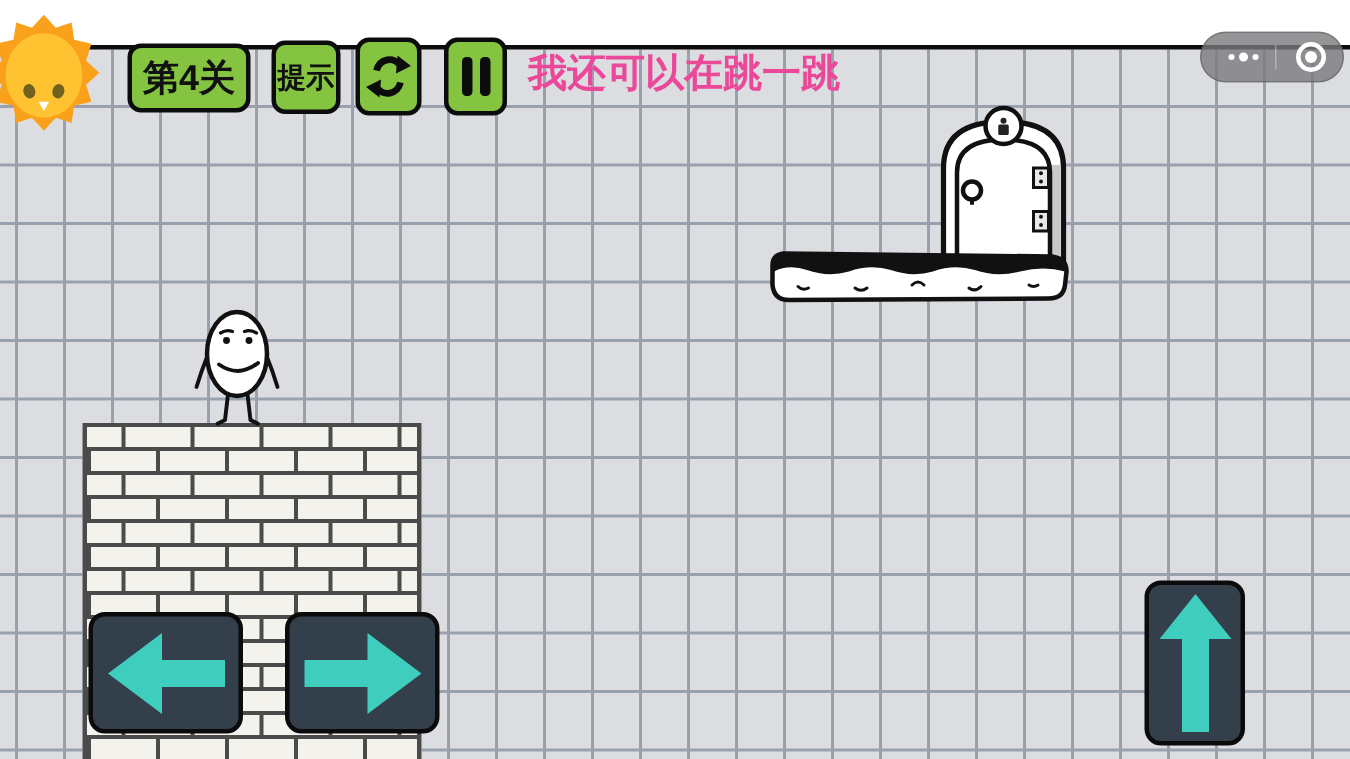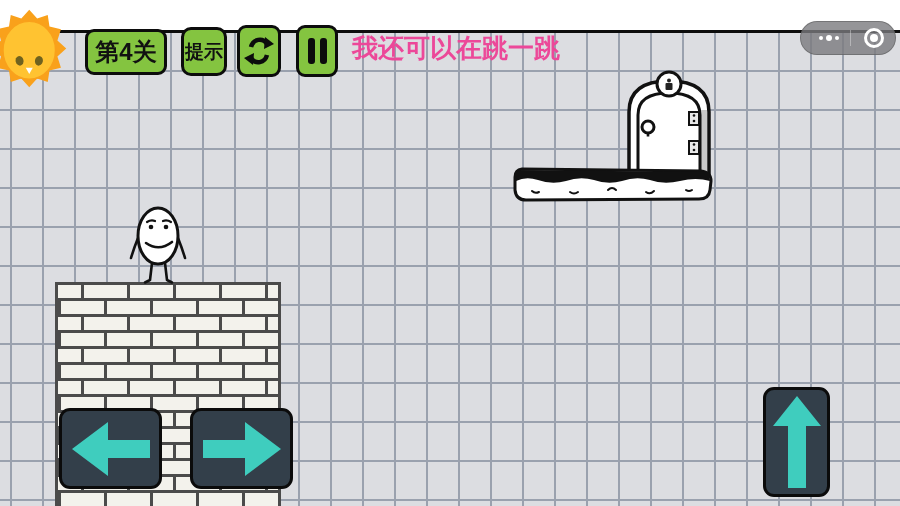--- a/index.html
+++ b/index.html
@@ -20,21 +20,21 @@
   }
   .topline{position:absolute;left:0;top:30px;width:900px;height:3px;background:#0d0d0d;}
 
   
   .g-btn{
     position:absolute;display:flex;align-items:center;justify-content:center;
     background:#84c440;border:3px solid #0c0c0c;border-radius:9px;
     color:#111;font-weight:bold;box-sizing:border-box;cursor:pointer;
   }
   .btn-level{left:85px;top:29px;width:82px;height:46px;font-size:24px;}
-  .btn-hint{left:181px;top:27px;width:46px;height:49px;font-size:19px;border-radius:10px;}
+  .btn-hint{left:181px;top:27px;width:46px;height:49px;font-size:19px;}
   .btn-restart{left:237px;top:25px;width:44px;height:52px;}
   .btn-pause{left:296px;top:25px;width:42px;height:52px;}
   .pause-bars{display:flex;gap:5px;}
   .pause-bars span{display:block;width:7px;height:26px;background:#0c0c0c;border-radius:3px;}
 
   .speech{
     position:absolute;left:352px;top:33px;height:30px;line-height:30px;
     font-size:26px;font-weight:bold;color:#ec4899;white-space:nowrap;
   }
 

